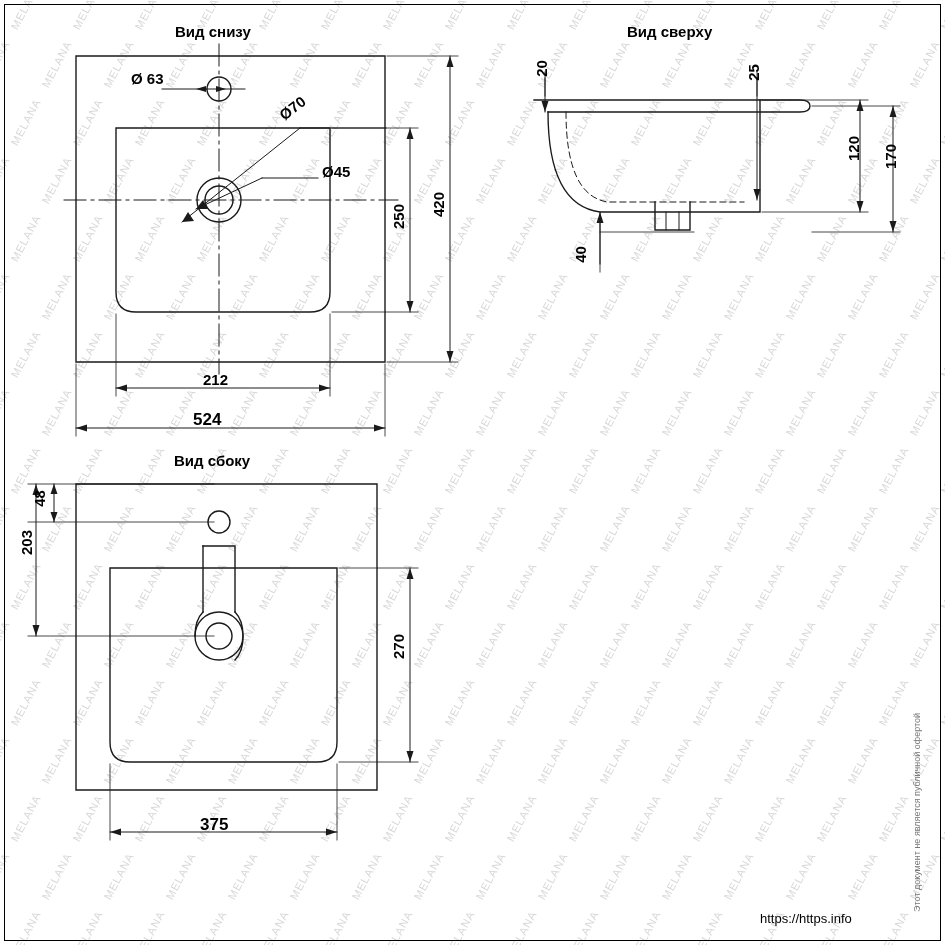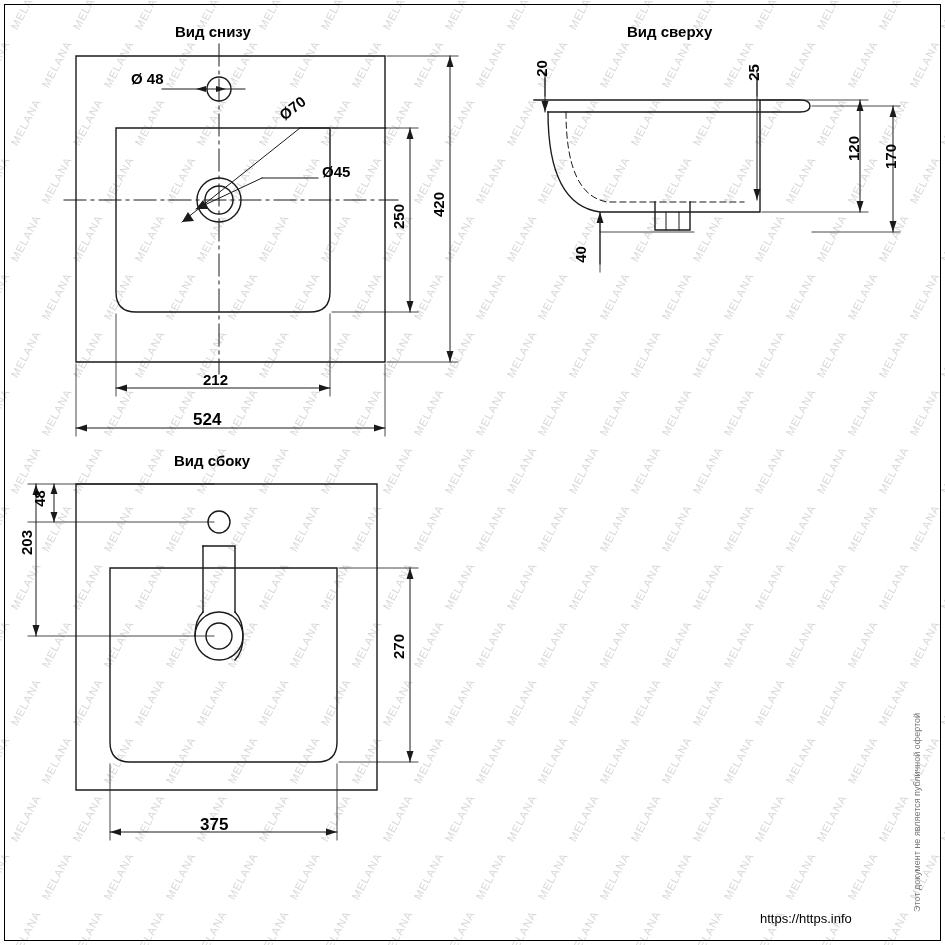--- a/index.html
+++ b/index.html
@@ -537,21 +537,21 @@
       <g stroke-width="1">
         <line x1="110" y1="832" x2="337" y2="832"></line>
         <path d="M110 832 l11 -3.5 v7 z" fill="#1a1a1a" stroke="none"></path>
         <path d="M337 832 l-11 -3.5 v7 z" fill="#1a1a1a" stroke="none"></path>
       </g>
 
     </g>
   </svg>
 
   <div class="view-title" style="left:175px; top:23px;">Вид снизу</div>
-  <div class="dim" style="left:131px; top:70px;">Ø 48</div>
+  <div class="dim" style="left:131px; top:70px;">Ø 63</div>
   <div class="dim" style="left:276px; top:110px; transform:rotate(-38deg); transform-origin:left top;">Ø70</div>
   <div class="dim" style="left:322px; top:163px;">Ø45</div>
   <div class="dim rot" style="left:376px; top:208px; width:44px; text-align:center;">250</div>
   <div class="dim rot" style="left:416px; top:196px; width:44px; text-align:center;">420</div>
   <div class="dim" style="left:203px; top:371px;">212</div>
   <div class="dim" style="left:193px; top:410px; font-size:17px;">524</div>
 
   <div class="view-title" style="left:627px; top:23px;">Вид сверху</div>
   <div class="dim rot" style="left:524px; top:60px; width:34px; text-align:center;">20</div>
   <div class="dim rot" style="left:736px; top:64px; width:34px; text-align:center;">25</div>

